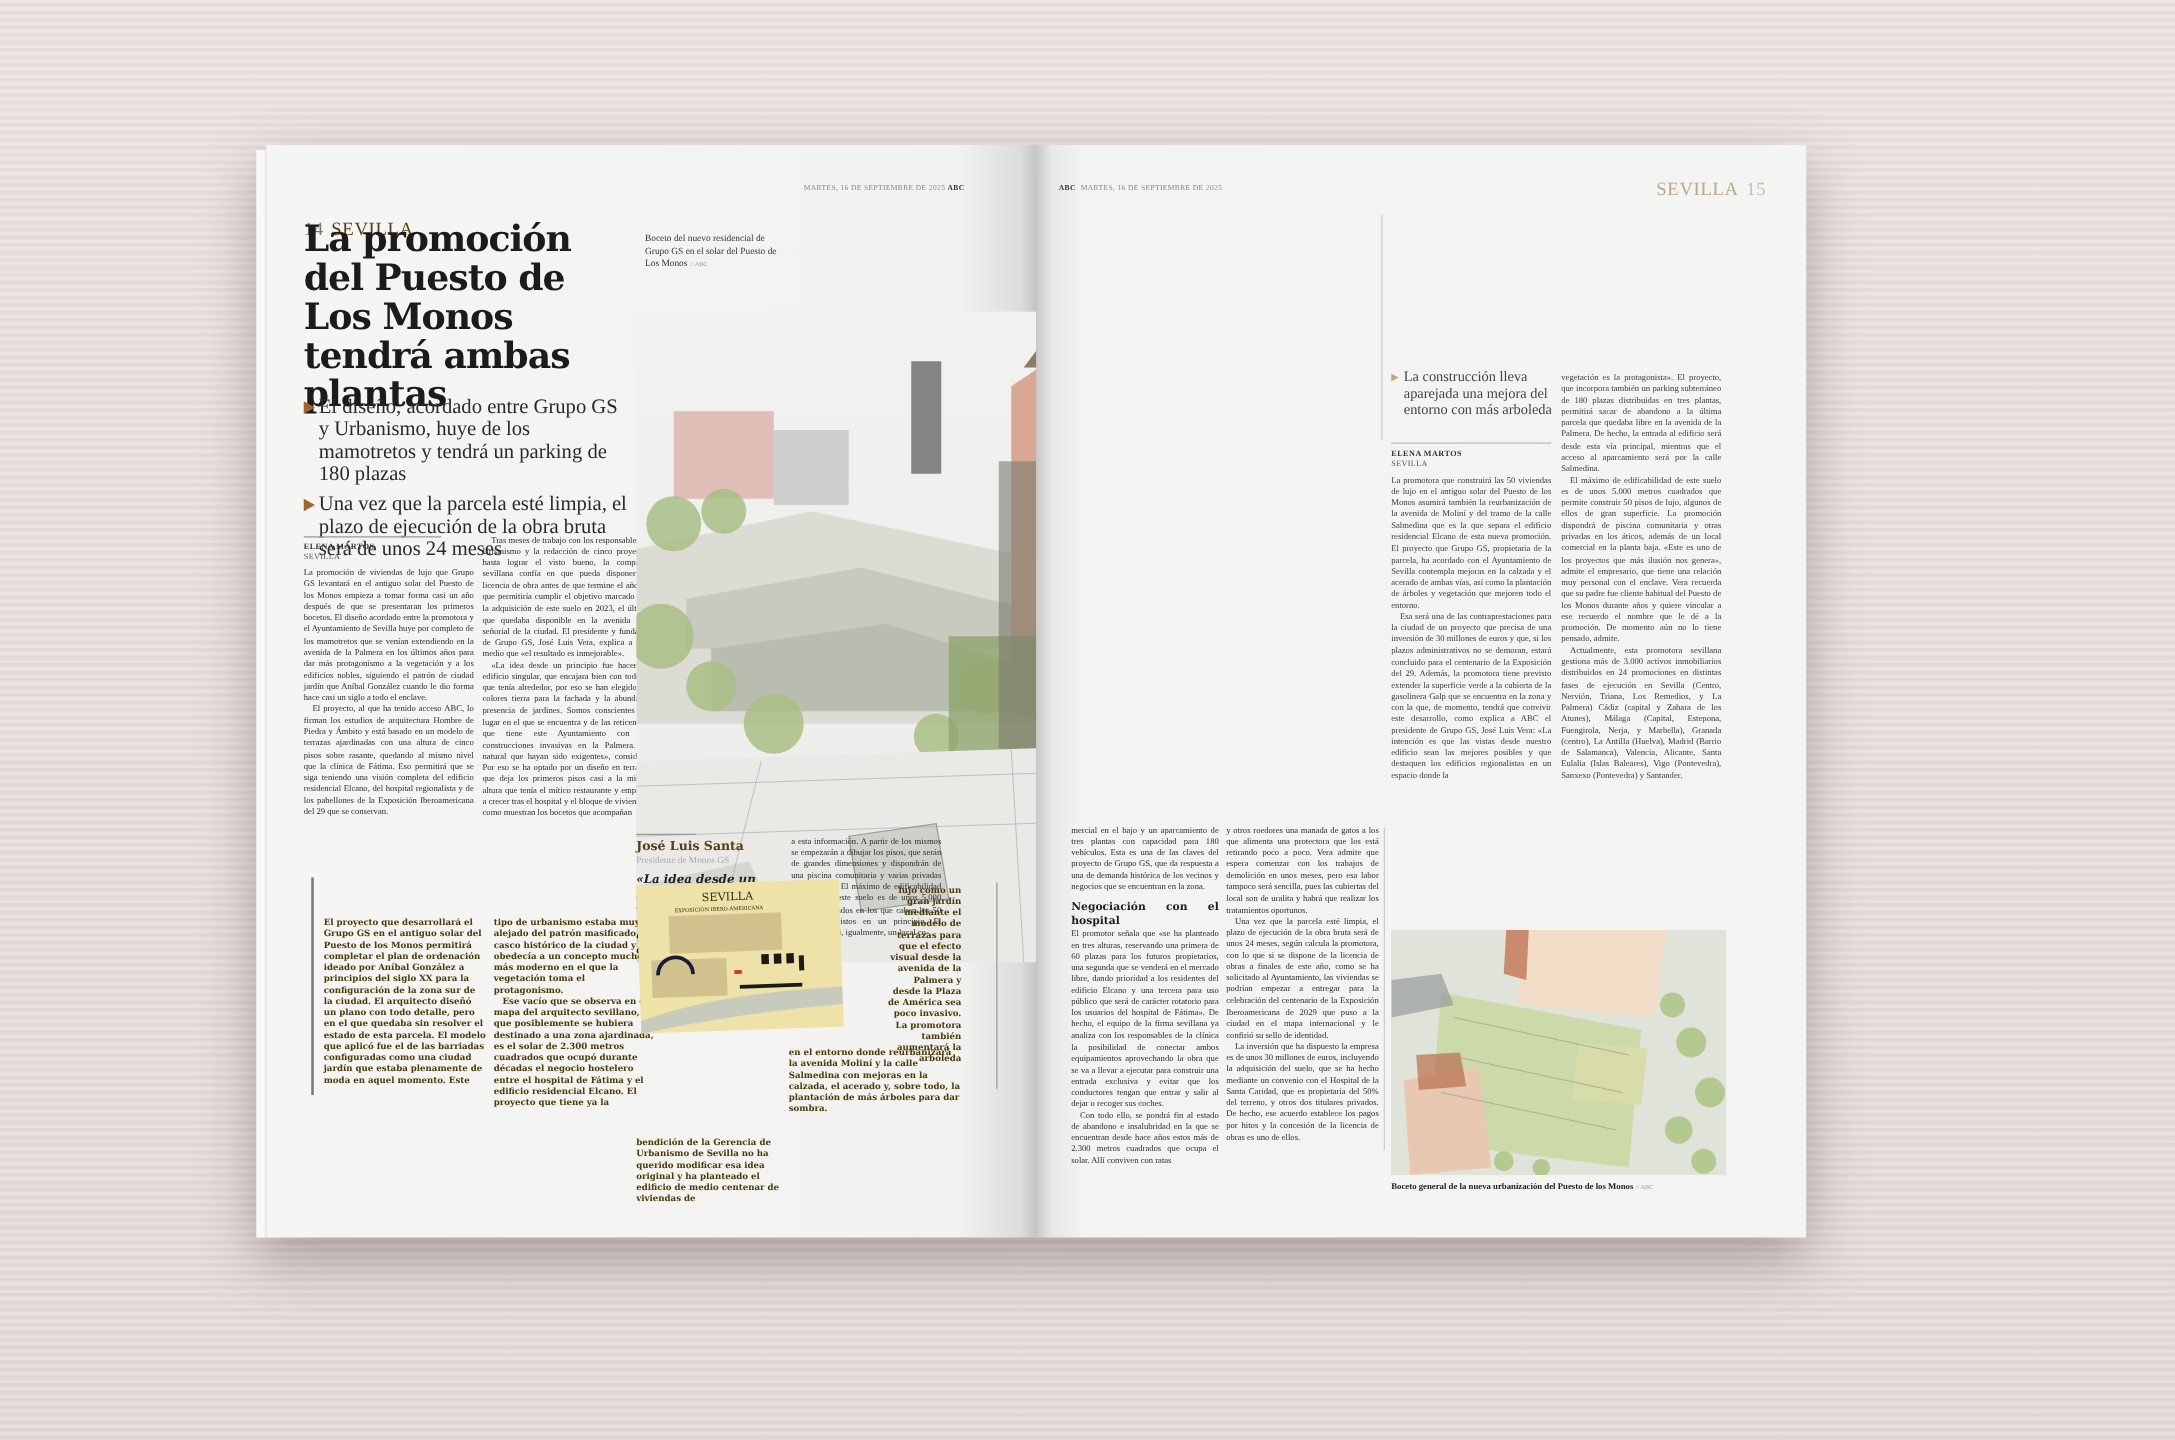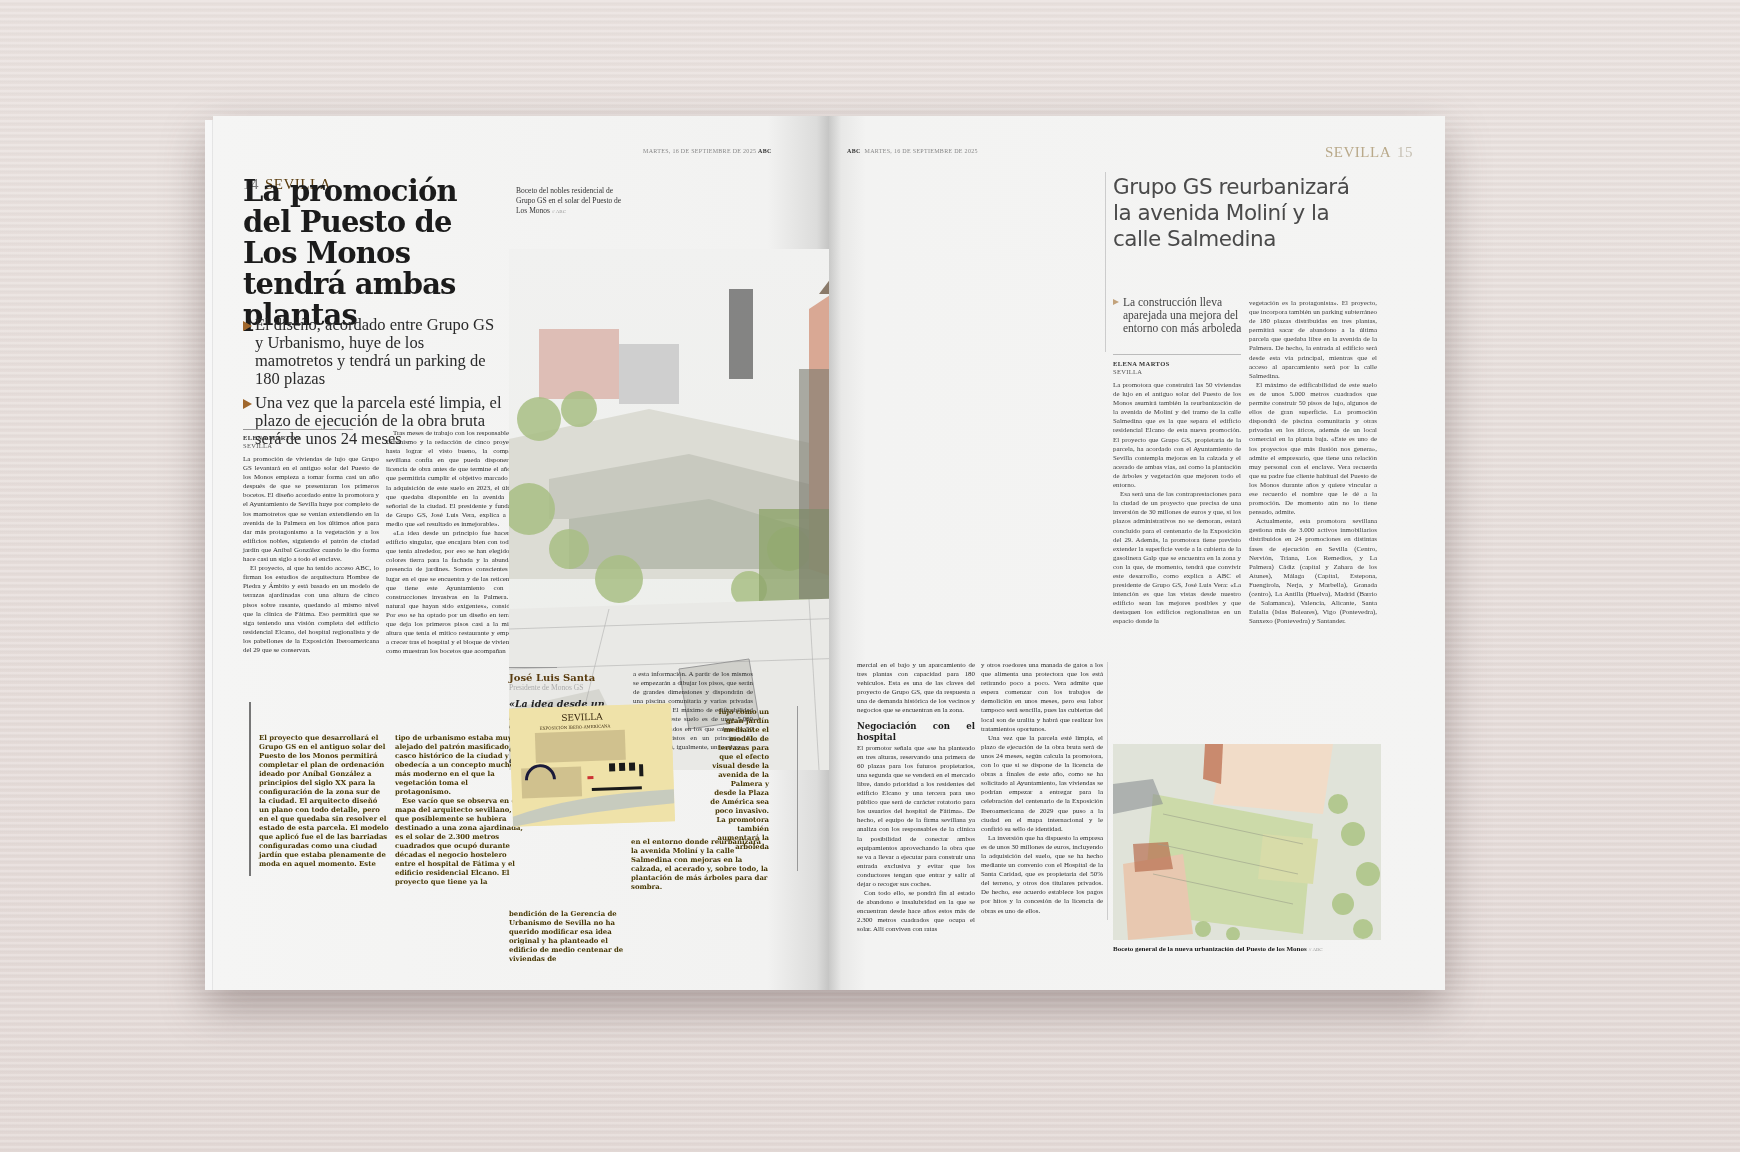--- a/index.html
+++ b/index.html
@@ -110,21 +110,21 @@
     <div class="col" style="left:30px; top:338px; width:136px;">
       <p class="first">La promoción de viviendas de lujo que Grupo GS levantará en el antiguo solar del Puesto de los Monos empieza a tomar forma casi un año después de que se presentaran los primeros bocetos. El diseño acordado entre la promotora y el Ayuntamiento de Sevilla huye por completo de los mamotretos que se venían extendiendo en la avenida de la Palmera en los últimos años para dar más protagonismo a la vegetación y a los edificios nobles, siguiendo el patrón de ciudad jardín que Aníbal González cuando le dio forma hace casi un siglo a todo el enclave.</p>
       <p>El proyecto, al que ha tenido acceso ABC, lo firman los estudios de arquitectura Hombre de Piedra y Ámbito y está basado en un modelo de terrazas ajardinadas con una altura de cinco pisos sobre rasante, quedando al mismo nivel que la clínica de Fátima. Eso permitirá que se siga teniendo una visión completa del edificio residencial Elcano, del hospital regionalista y de los pabellones de la Exposición Iberoamericana del 29 que se conservan.</p>
     </div>
     <div class="col" style="left:173px; top:312px; width:134px;">
       <p>Tras meses de trabajo con los responsables de Urbanismo y la redacción de cinco proyectos hasta lograr el visto bueno, la compañía sevillana confía en que pueda disponer de licencia de obra antes de que termine el año, lo que permitiría cumplir el objetivo marcado tras la adquisición de este suelo en 2023, el último que quedaba disponible en la avenida más señorial de la ciudad. El presidente y fundador de Grupo GS, José Luis Vera, explica a este medio que «el resultado es inmejorable».</p>
       <p>«La idea desde un principio fue hacer un edificio singular, que encajara bien con todo lo que tenía alrededor, por eso se han elegido los colores tierra para la fachada y la abundante presencia de jardines. Somos conscientes del lugar en el que se encuentra y de las reticencias que tiene este Ayuntamiento con las construcciones invasivas en la Palmera. Es natural que hayan sido exigentes», considera. Por eso se ha optado por un diseño en terrazas que deja los primeros pisos casi a la misma altura que tenía el mítico restaurante y empieza a crecer tras el hospital y el bloque de viviendas, como muestran los bocetos que acompañan</p>
     </div>
 
     <div class="caption" style="left:303px; top:70px; width:110px;">
-      <span>Boceto del nobles residencial de Grupo GS en el solar del Puesto de Los Monos</span><span class="credit">// ABC</span>
+      <span>Boceto del nuevo residencial de Grupo GS en el solar del Puesto de Los Monos</span><span class="credit">// ABC</span>
     </div>
 
     <div class="illustration-main" style="left:296px; top:133px;">
       <svg width="618" height="521" viewBox="0 0 618 521">
         <defs>
           <linearGradient id="sky" x1="0" y1="0" x2="0" y2="1">
               <stop offset="0" stop-color="#f1f1f0"></stop>
               <stop offset="1" stop-color="#eceeea"></stop>
             </linearGradient>
         </defs>
@@ -286,21 +286,20 @@
 
   <div class="page page-right">
     <div class="dateline" style="left:18px;">
       <b>ABC</b><span>MARTES, 16 DE SEPTIEMBRE DE 2025</span>
     </div>
     <div class="folio folio-right" style="right:32px;text-align:center;">
       <span class="sec">SEVILLA</span><span class="num">15</span>
     </div>
 
     <div class="right-vrule" style="left:276px;"></div>
-    <h2 class="right-headline" style="left:284px; top:58px;">Grupo GS reurbanizará la avenida Moliní y la calle Salmedina</h2>
 
     <div class="right-bullet" style="left:284px; top:180px; width:130px;">La construcción lleva aparejada una mejora del entorno con más arboleda</div>
 
     <div class="byline-rule" style="left:284px; top:238px; width:128px; background:#bbb;"></div>
     <div class="byline" style="left:284px; top:244px;">
       <div class="name">ELENA MARTOS</div>
       <div class="city">SEVILLA</div>
     </div>
 
     <div class="col" style="left:284px; top:264px; width:128px; color:#3a3a3a;">

